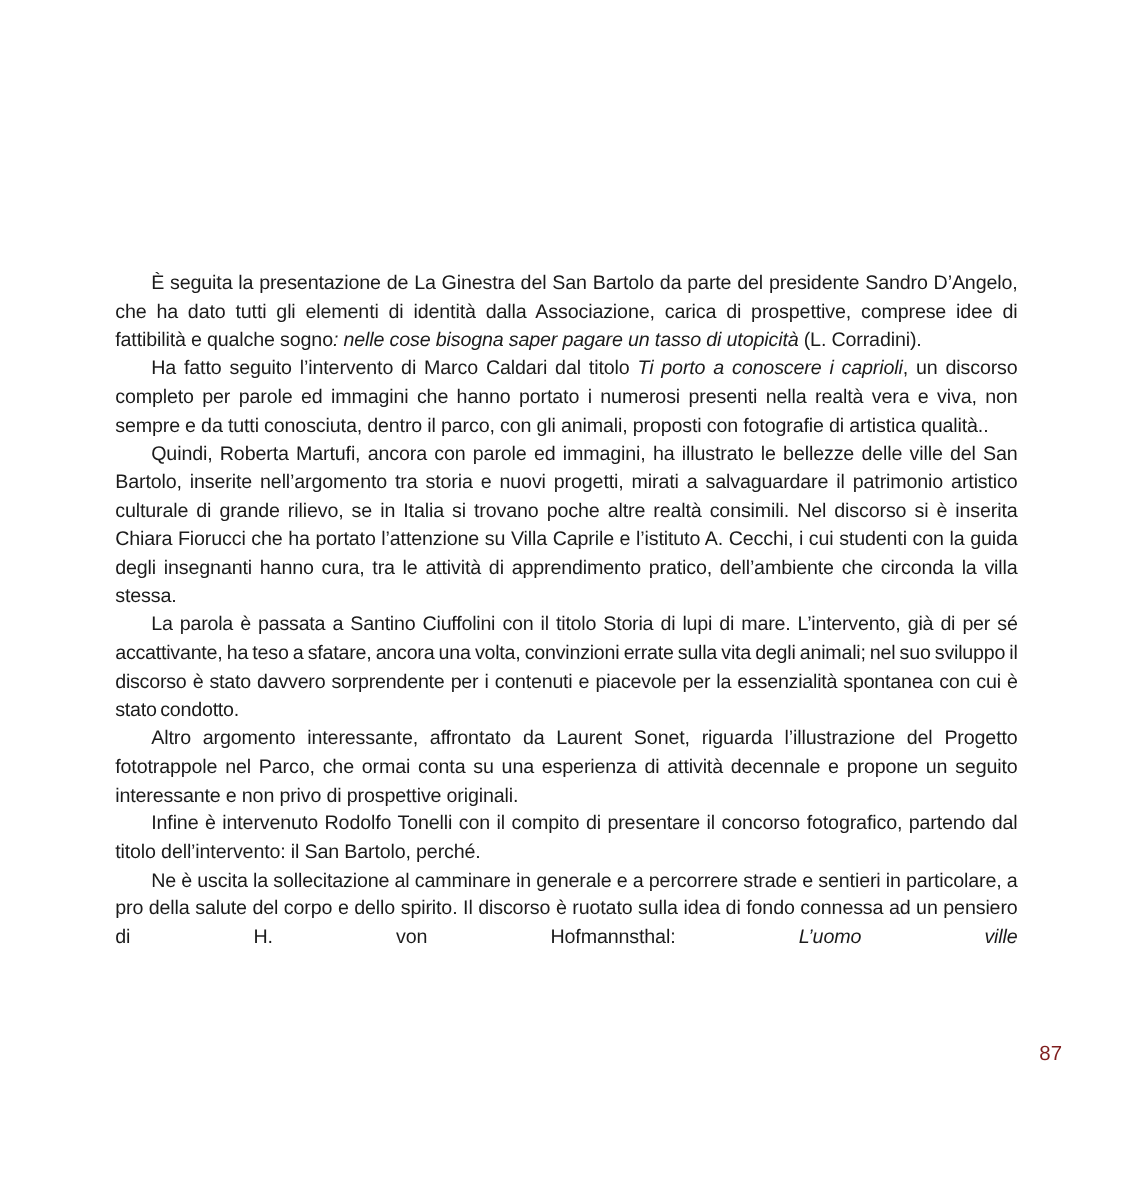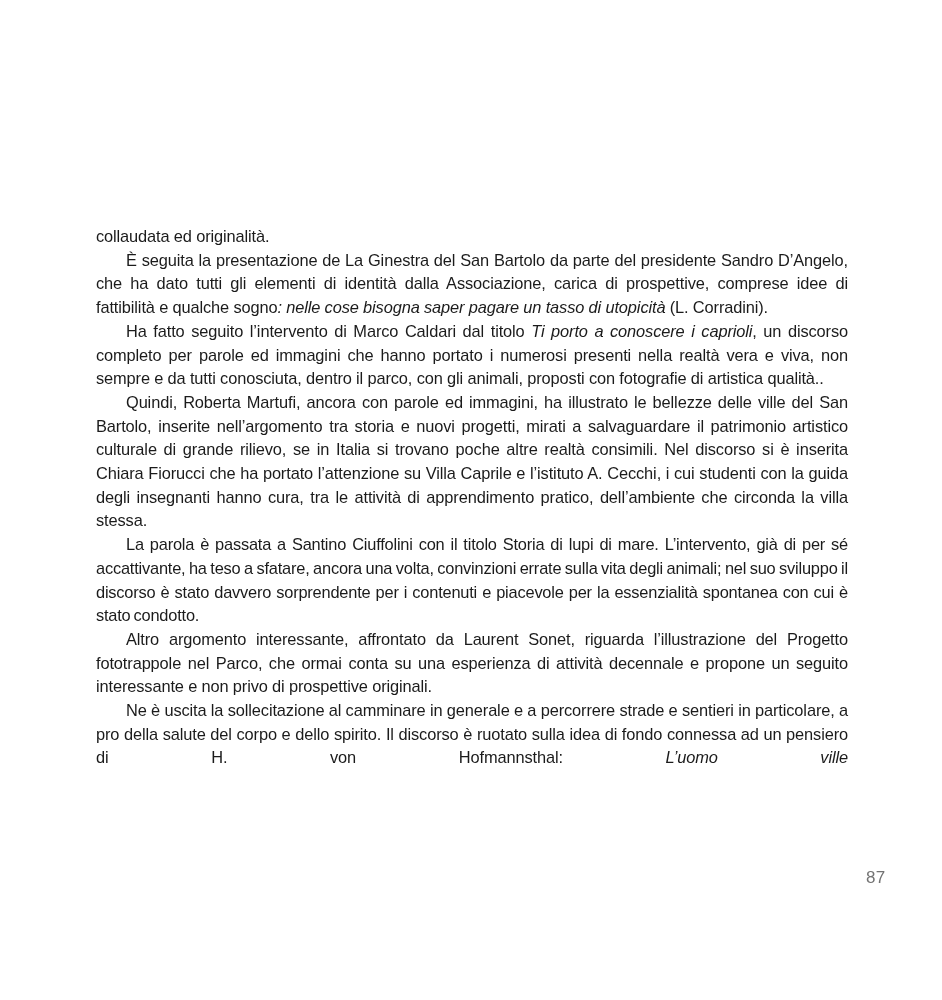--- a/index.html
+++ b/index.html
@@ -73,34 +73,34 @@
     letter-spacing: -0.2px;
   }
 
   
   #page-number {
     position: absolute;
     left: 866px;
     top: 866px;
     font-size: 17px;
     line-height: 23.7px;
-    color: #737373;
+    color: #7f1d1d;
     letter-spacing: 0.2px;
   }
 </style>
 </head>
 <body>
 
 <div id="page">
 
   <div id="text-column">
-      <p class="para ragged" id="p1"><span>collaudata ed originalità.</span></p>
       <p class="para ragged" id="p2"><span class="indent"></span><span>È seguita la presentazione de La Ginestra del San Bartolo da parte del presidente Sandro D’Angelo, che ha dato tutti gli elementi di identità dalla Associazione, carica di prospettive, comprese idee di fattibilità e qualche sogno</span><i>: nelle cose bisogna saper pagare un tasso di utopicità</i><span> (L. Corradini).</span></p>
       <p class="para ragged" id="p3"><span class="indent"></span><span>Ha fatto seguito l’intervento di Marco Caldari dal titolo </span><i>Ti porto a conoscere i caprioli</i><span>, un discorso completo per parole ed immagini che hanno portato i numerosi presenti nella realtà vera e viva, non sempre e da tutti conosciuta, dentro il parco, con gli animali, proposti con fotografie di artistica qualità..</span></p>
       <p class="para ragged" id="p4"><span class="indent"></span><span>Quindi, Roberta Martufi, ancora con parole ed immagini, ha illustrato le bellezze delle ville del San Bartolo, inserite nell’argomento tra storia e nuovi progetti, mirati a salvaguardare il patrimonio artistico culturale di grande rilievo, se in Italia si trovano poche altre realtà consimili. Nel discorso si è inserita  Chiara Fiorucci che ha portato l’attenzione su Villa Caprile e l’istituto A. Cecchi, i cui studenti con la guida degli insegnanti hanno cura, tra le attività di apprendimento pratico, dell’ambiente che circonda la villa stessa.</span></p>
       <p class="para ragged tight" id="p5"><span class="indent"></span><span>La parola è passata a Santino Ciuffolini con il titolo Storia di lupi di mare. L’intervento, già di per sé accattivante, ha teso a sfatare, ancora una volta, convinzioni errate sulla vita degli animali;  nel suo sviluppo il discorso è stato davvero sorprendente per i contenuti e piacevole per la essenzialità spontanea con cui è stato condotto.</span></p>
       <p class="para ragged" id="p6"><span class="indent"></span><span>Altro argomento interessante, affrontato da Laurent Sonet,  riguarda l’illustrazione del Progetto fototrappole nel Parco, che ormai conta su una esperienza di attività decennale e propone un seguito interessante e non privo di prospettive originali.</span></p>
+      <p class="para ragged" id="p7"><span class="indent"></span><span>Infine è intervenuto Rodolfo Tonelli con il compito di presentare il concorso fotografico, partendo dal titolo dell’intervento: il San Bartolo, perché.</span></p>
       <p class="para" id="p8"><span class="indent"></span><span>Ne è uscita la sollecitazione al camminare in generale e a percorrere strade e sentieri in particolare, a pro della salute del corpo e dello spirito. Il discorso è ruotato sulla idea di fondo connessa ad un pensiero di H. von Hofmannsthal: </span><i>L’uomo ville</i></p>
     </div>
 
   <div id="page-number">87</div>
 
 </div>
 
 </body></html>

